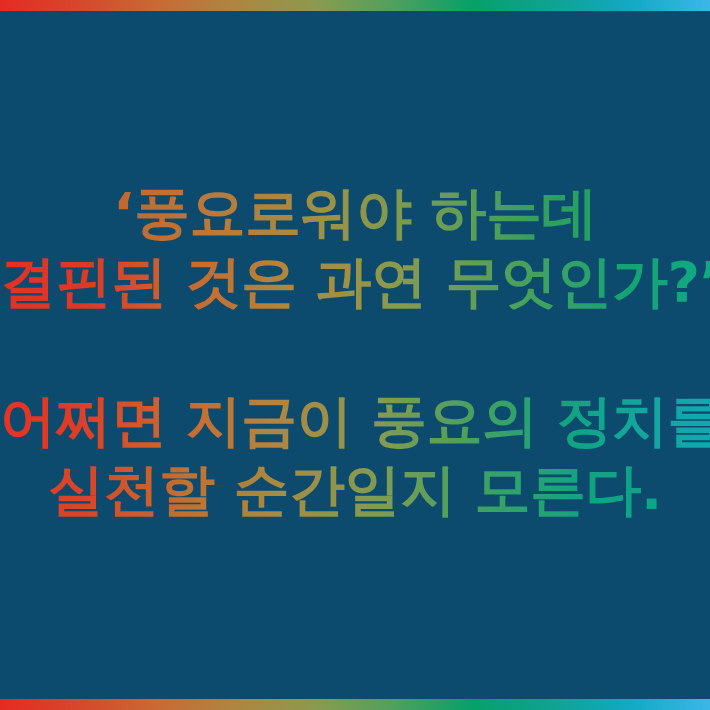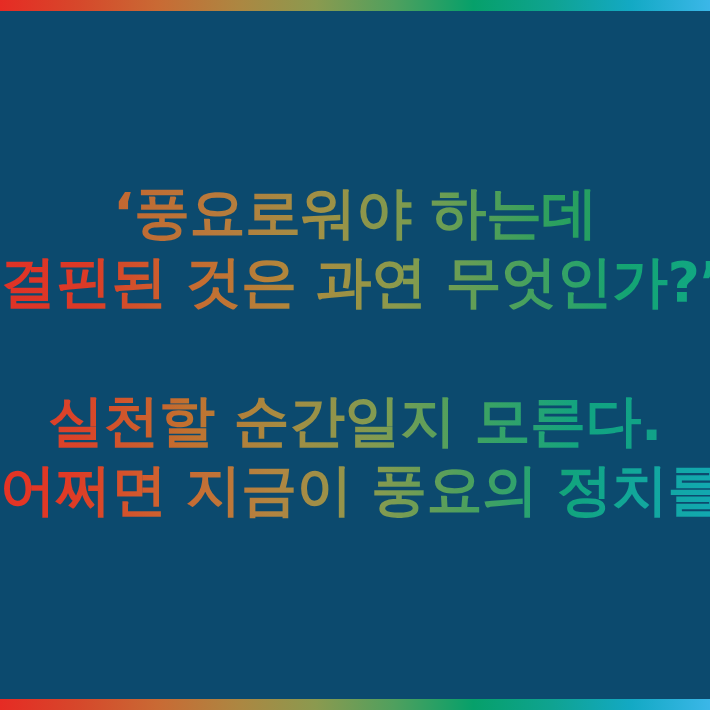--- a/index.html
+++ b/index.html
@@ -86,19 +86,19 @@
 <div id="card" style="background: #0c4a6e;">
 
   <div class="gradient-bar top" style="background-image: linear-gradient(90deg, rgb(230, 43, 36), rgb(214, 72, 43), rgb(201, 106, 52), rgb(173, 134, 65), rgb(139, 154, 79), rgb(79, 160, 94), rgb(6, 160, 106), rgb(15, 163, 145), rgb(19, 169, 196), rgb(59, 183, 232));"></div>
 
   <div id="quote-block">
     <span class="line line-1">‘풍요로워야 하는데</span>
     <span class="line line-2">결핀된 것은 과연 무엇인가?’</span>
   </div>
 
   <div id="statement-block">
+    <span class="line line-3">어쩌면 지금이 풍요의 정치를</span>
     <span class="line line-4">실천할 순간일지 모른다.</span>
-    <span class="line line-3">어쩌면 지금이 풍요의 정치를</span>
   </div>
 
   <div class="gradient-bar bottom" style="background-image: linear-gradient(90deg, rgb(230, 43, 36), rgb(214, 72, 43), rgb(201, 106, 52), rgb(173, 134, 65), rgb(139, 154, 79), rgb(79, 160, 94), rgb(6, 160, 106), rgb(15, 163, 145), rgb(19, 169, 196), rgb(59, 183, 232));"></div>
 
 </div>
 
 </body></html>

